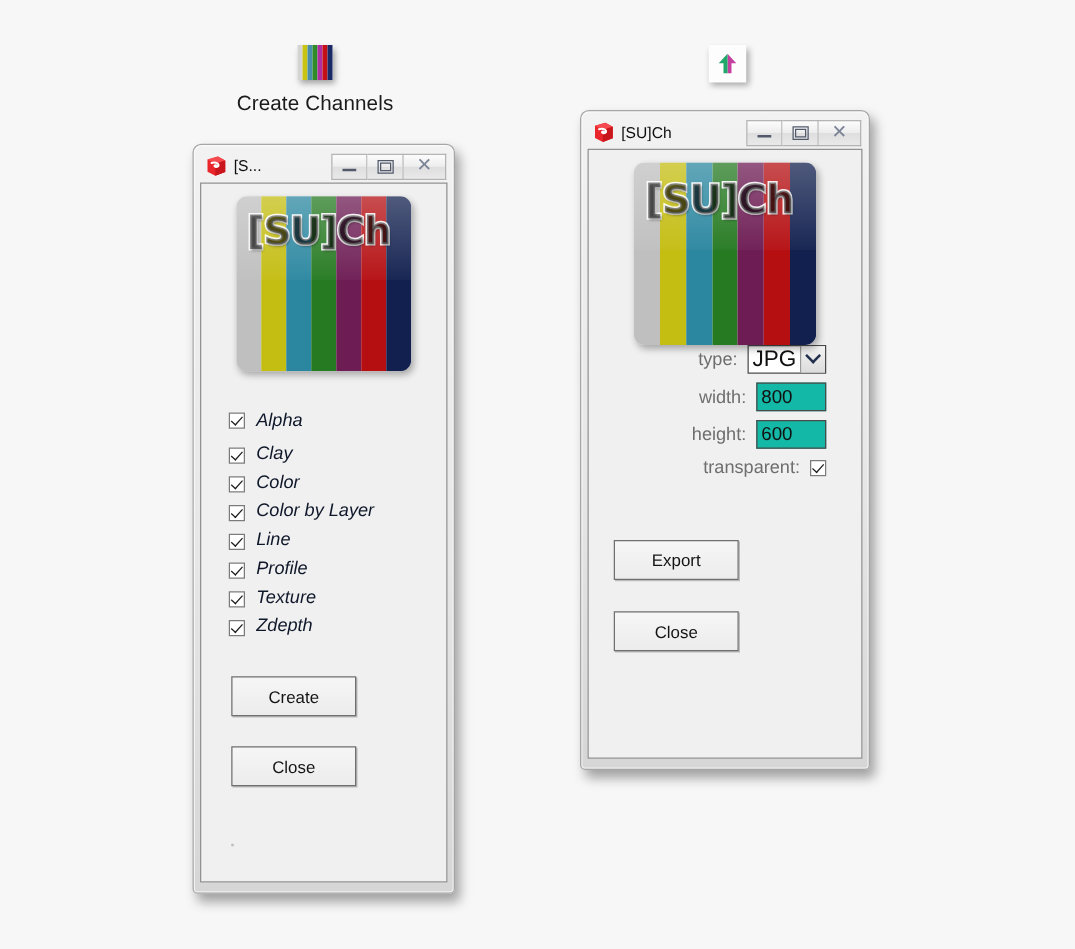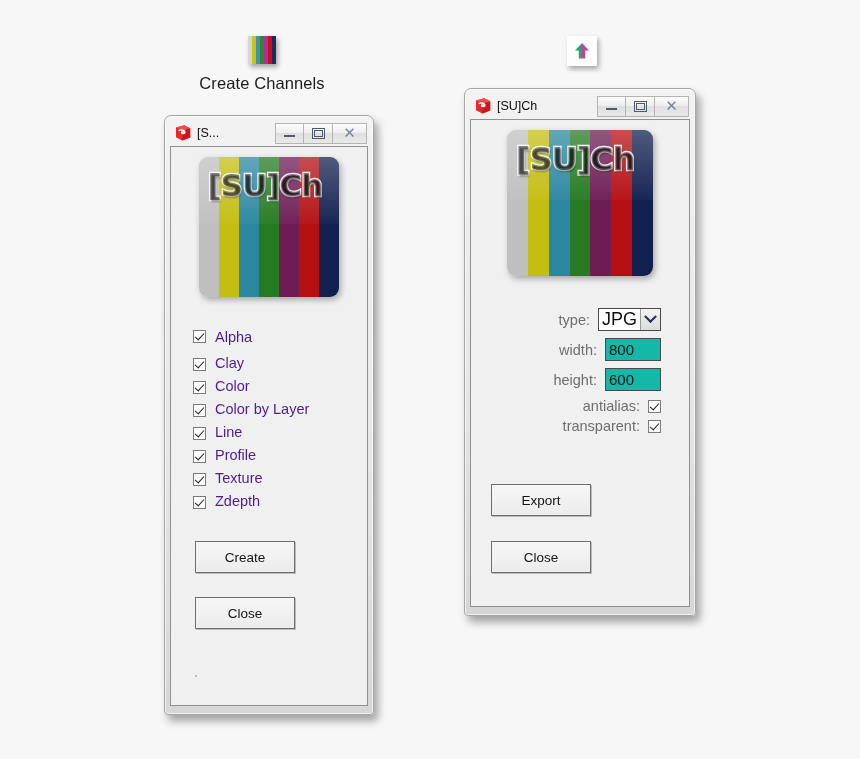--- a/index.html
+++ b/index.html
@@ -13,21 +13,21 @@
     font-family: "Liberation Sans", sans-serif;
     position: relative;
     overflow: hidden;
   }
 
   
   .panel {
     position: absolute;
     top: 0;
   }
-  #panel-create { left: 128px; width: 268px; }
+  #panel-create { left: 118px; width: 268px; }
   #panel-export { left: 448px; width: 268px; }
 
   
   .app-icon-wrap {
     display: flex;
     justify-content: center;
     margin-top: 36px;
   }
   .app-caption {
     text-align: center;
@@ -167,21 +167,22 @@
     position: absolute;
     left: 3px; top: 0px;
     width: 4px; height: 8px;
     border: solid #1c1c1c;
     border-width: 0 1.6px 1.6px 0;
     transform: rotate(42deg);
   }
   .chk-label {
     margin-left: 9px;
     font-size: 14.5px;
-    color: #4c1d95;
+    color: #0f172a;
+    font-style: italic;
   }
 
   
   .btn {
     width: 100px;
     height: 32px;
     border: 1px solid #6f6f6f;
     background: linear-gradient(180deg,#f6f6f6 0%,#ececec 100%);
     box-shadow: 1px 1px 0 rgba(0,0,0,.22);
     font-size: 13.5px;
@@ -189,21 +190,21 @@
     display: flex; align-items: center; justify-content: center;
     box-sizing: border-box;
     font-family: "Liberation Sans", sans-serif;
   }
   #btn-create { margin: 32px 0 0 24px; }
   #btn-close-create { margin: 24px 0 0 24px; }
   #btn-export { margin: 50px 0 0 20px; }
   #btn-close-export { margin: 25px 0 0 20px; }
 
   
-  .form { margin-top: 32px; padding-right: 28px; }
+  .form { padding-right: 28px; }
   .form-row {
     display: flex;
     align-items: center;
     justify-content: flex-end;
     margin-bottom: 7px;
   }
   .form-label {
     font-size: 14.5px;
     color: #6e6e6e;
     margin-right: 8px;
@@ -429,24 +430,20 @@
         <div class="form-row">
           <span class="form-label">width:</span>
           <div class="field">800</div>
         </div>
 
         <div class="form-row">
           <span class="form-label">height:</span>
           <div class="field">600</div>
         </div>
 
-        <div class="form-row compact">
-          <span class="form-label">antialias:</span>
-          <span class="chkbox checked"></span>
-        </div>
 
         <div class="form-row compact">
           <span class="form-label">transparent:</span>
           <span class="chkbox checked"></span>
         </div>
       </div>
 
       <div class="btn" id="btn-export">Export</div>
       <div class="btn" id="btn-close-export">Close</div>
     </div>

